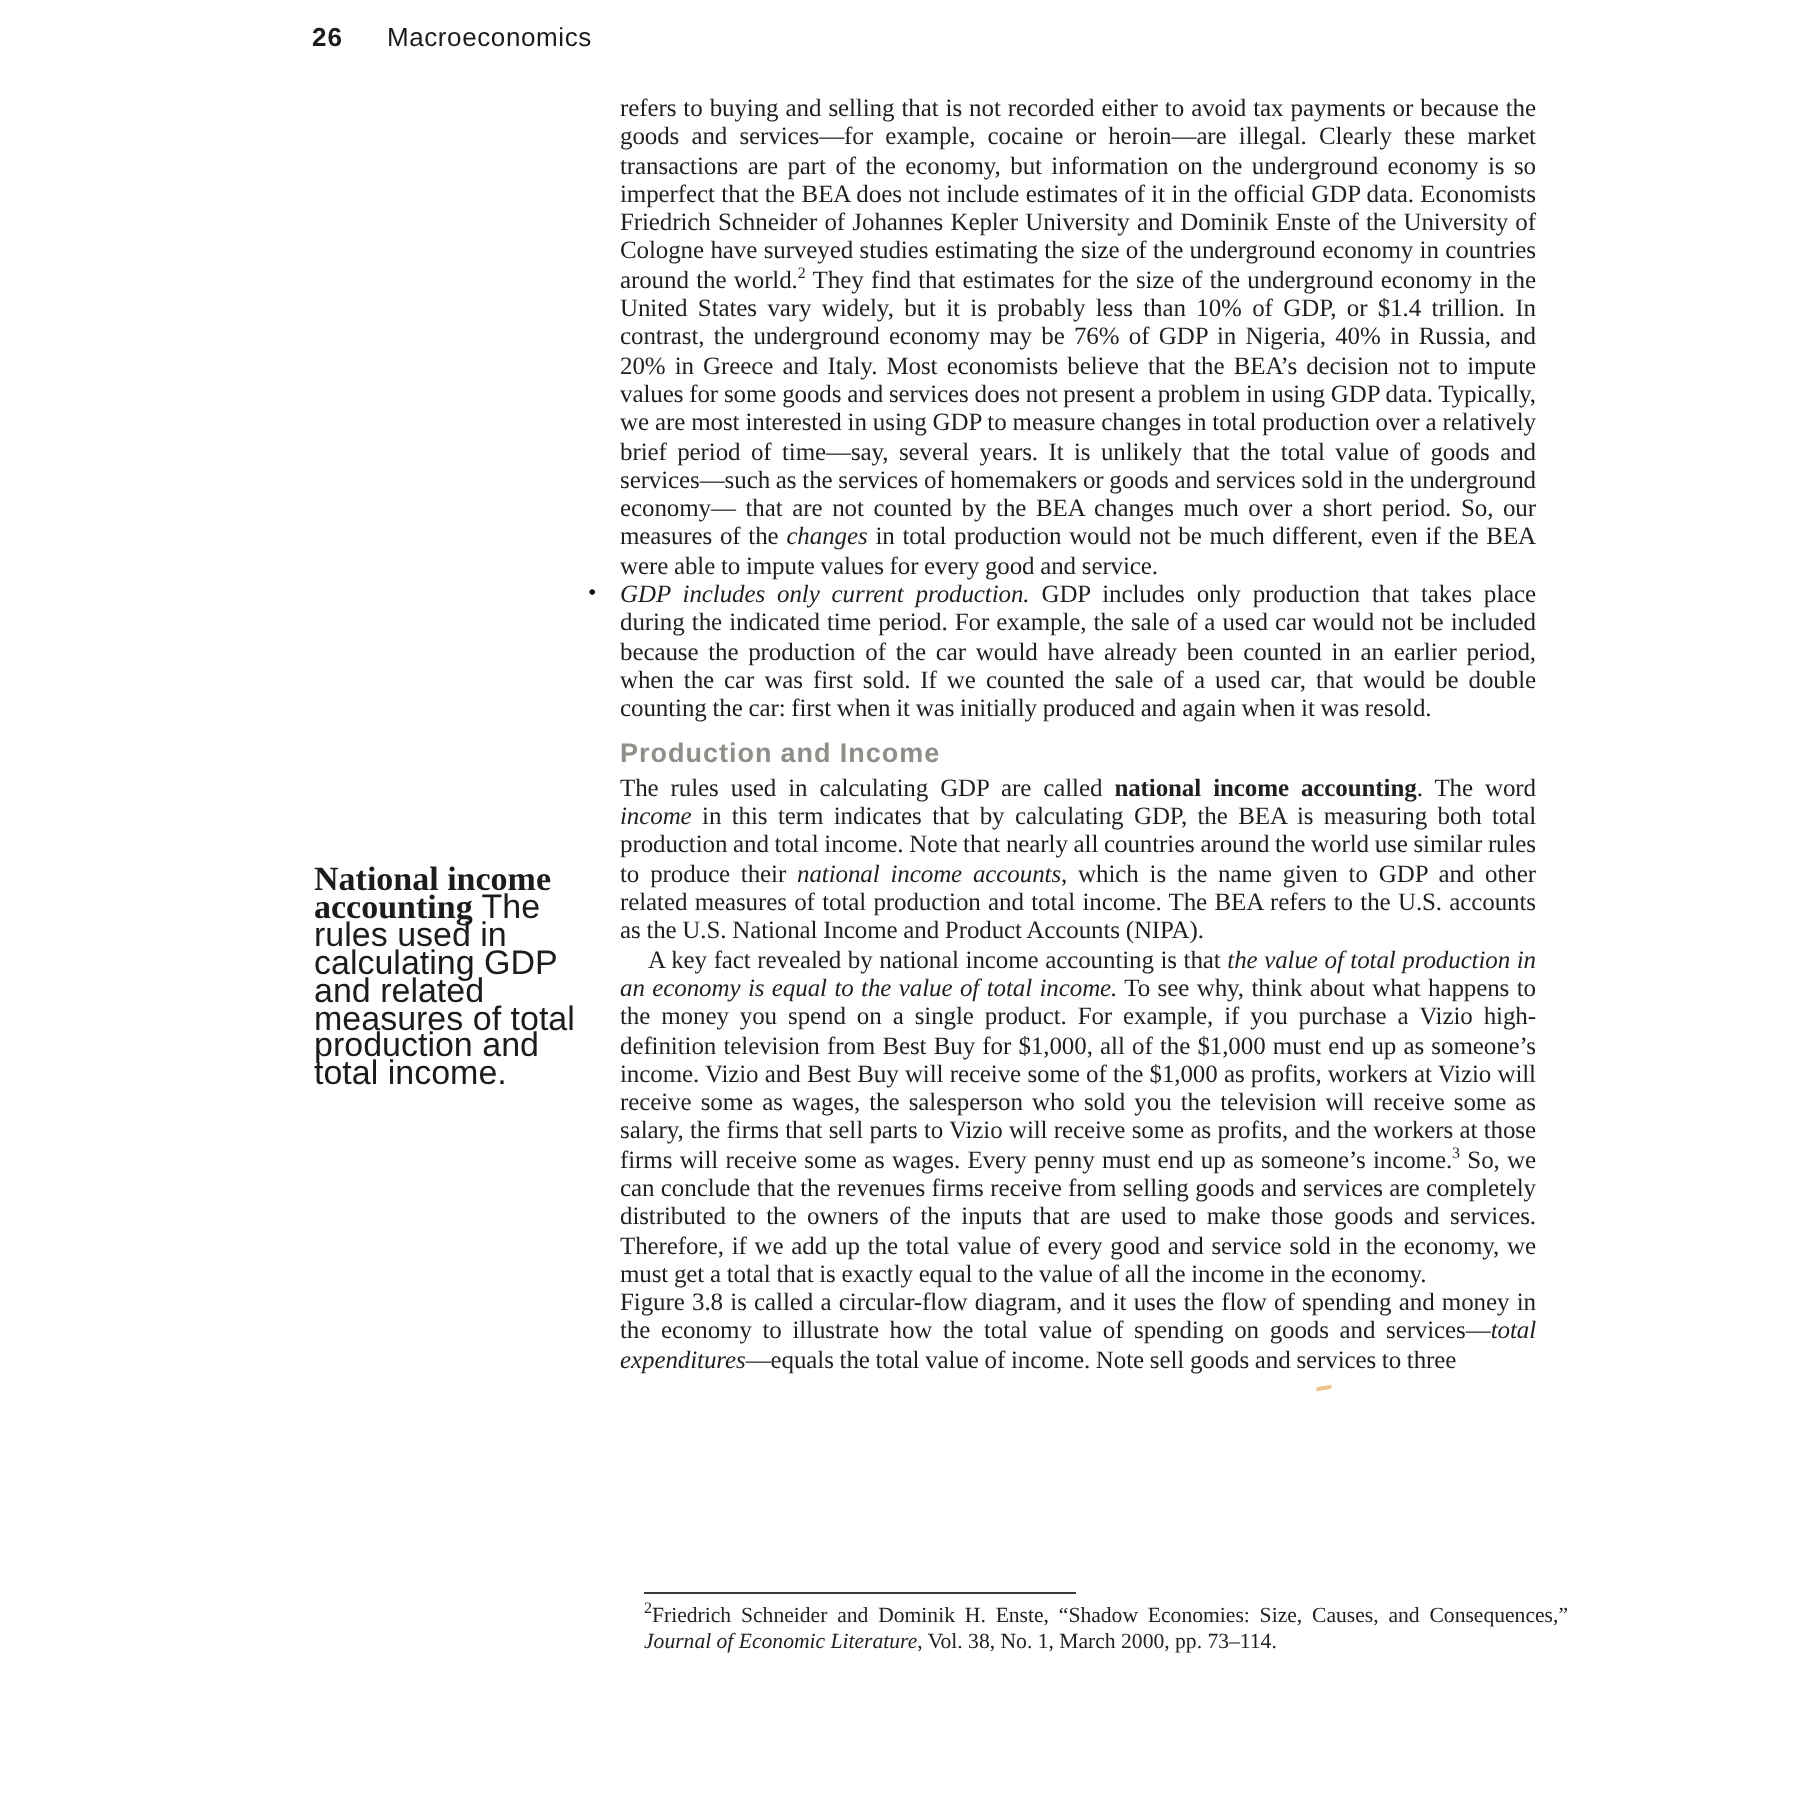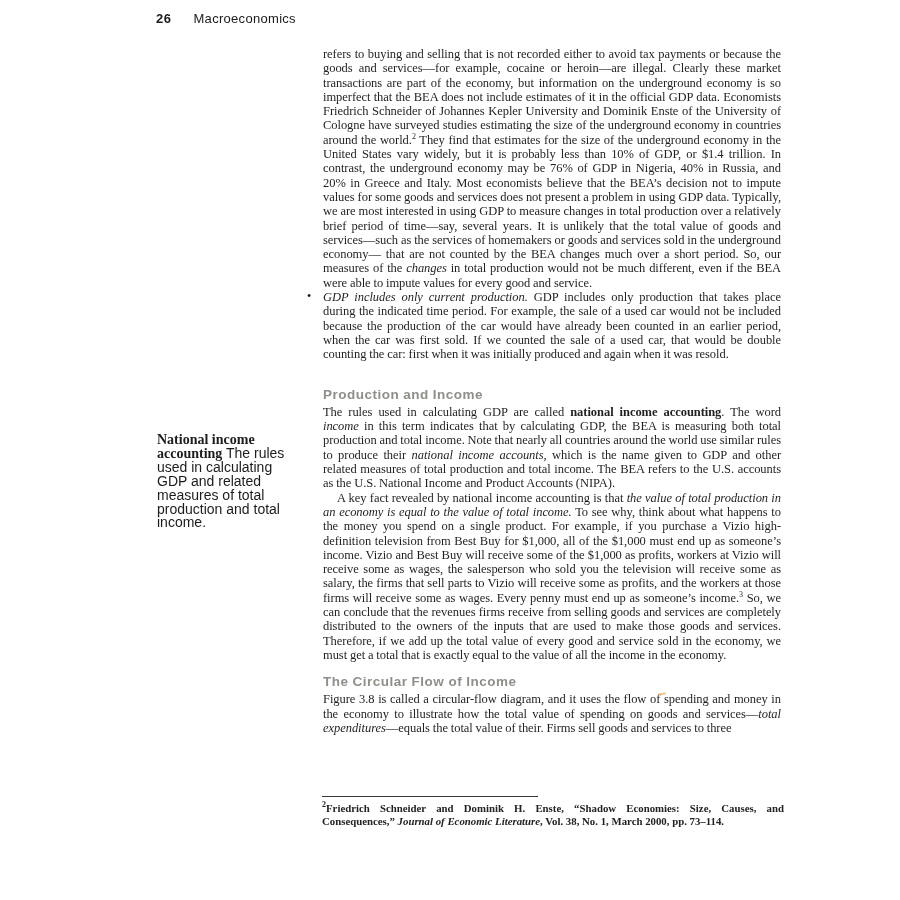--- a/index.html
+++ b/index.html
@@ -6,43 +6,43 @@
   #page{position:relative;width:900px;height:900px;background:#ffffff;overflow:hidden;
         font-family:"Liberation Serif", serif;color:#1f1f1f;}
 
   
   #running-head{position:absolute;left:156px;top:11px;
     font-family:"Liberation Sans", sans-serif;font-size:13px;color:#1b1b1b;}
   #running-head .pagenum{font-weight:bold;letter-spacing:.5px;margin-right:22px;}
   #running-head .booktitle{letter-spacing:.3px;}
 
   
-  #content{position:absolute;left:323px;top:47px;width:458px;
+  #content{position:absolute;left:310px;top:47px;width:458px;
     font-size:12.5px;line-height:14.3px;text-align:justify;
     letter-spacing:-0.05px;word-spacing:-0.2px;}
   #content p{margin:0;}
   p.indented{text-indent:14px;}
 
   .bullet-item{position:relative;margin:0;}
   .bullet-marker{position:absolute;left:-16px;top:-1px;font-size:12px;color:#111;}
 
   h2.subhead{font-family:"Liberation Sans", sans-serif;font-weight:bold;
     font-size:13.5px;letter-spacing:.5px;margin:0;text-align:left;}
-  #subhead-1{margin-top:26px;margin-bottom:3px;}
+  #subhead-1{margin-top:8px;margin-bottom:3px;}
   #subhead-2{margin-top:13px;margin-bottom:3px;}
 
   
   #margin-note{position:absolute;left:157px;top:433px;width:138px;
-    font-family:"Liberation Sans", sans-serif;font-size:14px;line-height:13.9px;
+    font-family:"Liberation Sans", sans-serif;font-size:17px;line-height:13.9px;
     color:#1c1c1c;text-align:left;}
   #margin-note strong{font-weight:bold;}
 
   
   #footnotes{position:absolute;left:322px;top:796px;width:462px;
-    font-size:10.8px;line-height:13.2px;text-align:justify;color:#222;font-weight:bold;}
+    font-size:10.8px;line-height:13.2px;text-align:justify;color:#222;}
   #footnotes .rule{width:216px;border-top:1.6px solid #3a3a3a;margin-bottom:5px;}
   #footnotes p{margin:0;}
 
   sup{font-size:8px;line-height:0;}
   em{font-style:italic;}
   strong{font-weight:bold;font-family:Liberation Serif, serif;}
 
   
   .speck{position:absolute;left:658px;top:693px;width:8px;height:2px;
     background:#e9a54e;opacity:.65;transform:rotate(-10deg);border-radius:1px;}
@@ -60,22 +60,21 @@
 
   <div id="content">
     <p><span>refers to buying and selling that is not recorded either to avoid tax payments or because the goods and services—for example, cocaine or heroin—are illegal. Clearly these market transactions are part of the economy, but information on the underground economy is so imperfect that the BEA does not include estimates of it in the official GDP data. Economists Friedrich Schneider of Johannes Kepler University and Dominik Enste of the University of Cologne have surveyed studies estimating the size of the underground economy in countries around the world.</span><sup>2</sup><span> They find that estimates for the size of the underground economy in the United States vary widely, but it is probably less than 10% of GDP, or $1.4 trillion. In contrast, the underground economy may be 76% of GDP in Nigeria, 40% in Russia, and 20% in Greece and Italy. Most economists believe that the BEA’s decision not to impute values for some goods and services does not present a problem in using GDP data. Typically, we are most interested in using GDP to measure changes in total production over a relatively brief period of time—say, several years. It is unlikely that the total value of goods and services—such as the services of homemakers or goods and services sold in the underground economy— that are not counted by the BEA changes much over a short period. So, our measures of the </span><em>changes</em><span> in total production would not be much different, even if the BEA were able to impute values for every good and service.</span></p>
 
     <p class="bullet-item"><span class="bullet-marker">•</span><span><em>GDP includes only current production.</em><span>  GDP includes only production that takes place during the indicated time period. For example, the sale of a used car would not be included because the production of the car would have already been counted in an earlier period, when the car was first sold. If we counted the sale of a used car, that would be double counting the car: first when it was initially produced and again when it was resold.</span></span></p>
 
     <h2 class="subhead" id="subhead-1" style="color: rgb(141, 144, 137);">Production and Income</h2>
     <p><span>The rules used in calculating GDP are called </span><strong>national income accounting</strong><span>. The word </span><em>income</em><span> in this term indicates that by calculating GDP, the BEA is measuring both total production and total income. Note that nearly all countries around the world use similar rules to produce their </span><em>national income accounts</em><span>, which is the name given to GDP and other related measures of total production and total income. The BEA refers to the U.S. accounts as the U.S. National Income and Product Accounts (NIPA).</span></p>
     <p class="indented"><span>A key fact revealed by national income accounting is that </span><em>the value of total production in an economy is equal to the value of total income.</em><span> To see why, think about what happens to the money you spend on a single product. For example, if you purchase a Vizio high-definition television from Best Buy for $1,000, all of the $1,000 must end up as someone’s income. Vizio and Best Buy will receive some of the $1,000 as profits, workers at Vizio will receive some as wages, the salesperson who sold you the television will receive some as salary, the firms that sell parts to Vizio will receive some as profits, and the workers at those firms will receive some as wages. Every penny must end up as someone’s income.</span><sup>3</sup><span> So, we can conclude that the revenues firms receive from selling goods and services are completely distributed to the owners of the inputs that are used to make those goods and services. Therefore, if we add up the total value of every good and service sold in the economy, we must get a total that is exactly equal to the value of all the income in the economy.</span></p>
 
-    <h2 class="subhead" id="subhead-2" style="color: rgb(141, 144, 137);">The Circular Flow of Income</h2>
-    <p><span>Figure 3.8 is called a circular-flow diagram, and it uses the flow of spending and money in the economy to illustrate how the total value of spending on goods and services—</span><em>total expenditures</em><span>—equals the total value of their. Firms sell goods and services to three</span></p>
+    <p><span>Figure 3.8 is called a circular-flow diagram, and it uses the flow of spending and money in the economy to illustrate how the total value of spending on goods and services—</span><em>total expenditures</em><span>—equals the total value of income. Note sell goods and services to three</span></p>
   </div>
 
   <div id="footnotes">
     <div class="rule"></div>
     <p><sup>2</sup><span>Friedrich Schneider and Dominik H. Enste, “Shadow Economies: Size, Causes, and Consequences,” </span><em>Journal of Economic Literature</em><span>, Vol. 38, No. 1, March 2000, pp. 73–114.</span></p>
   </div>
 
   <div class="speck"></div>
 </div>
 

